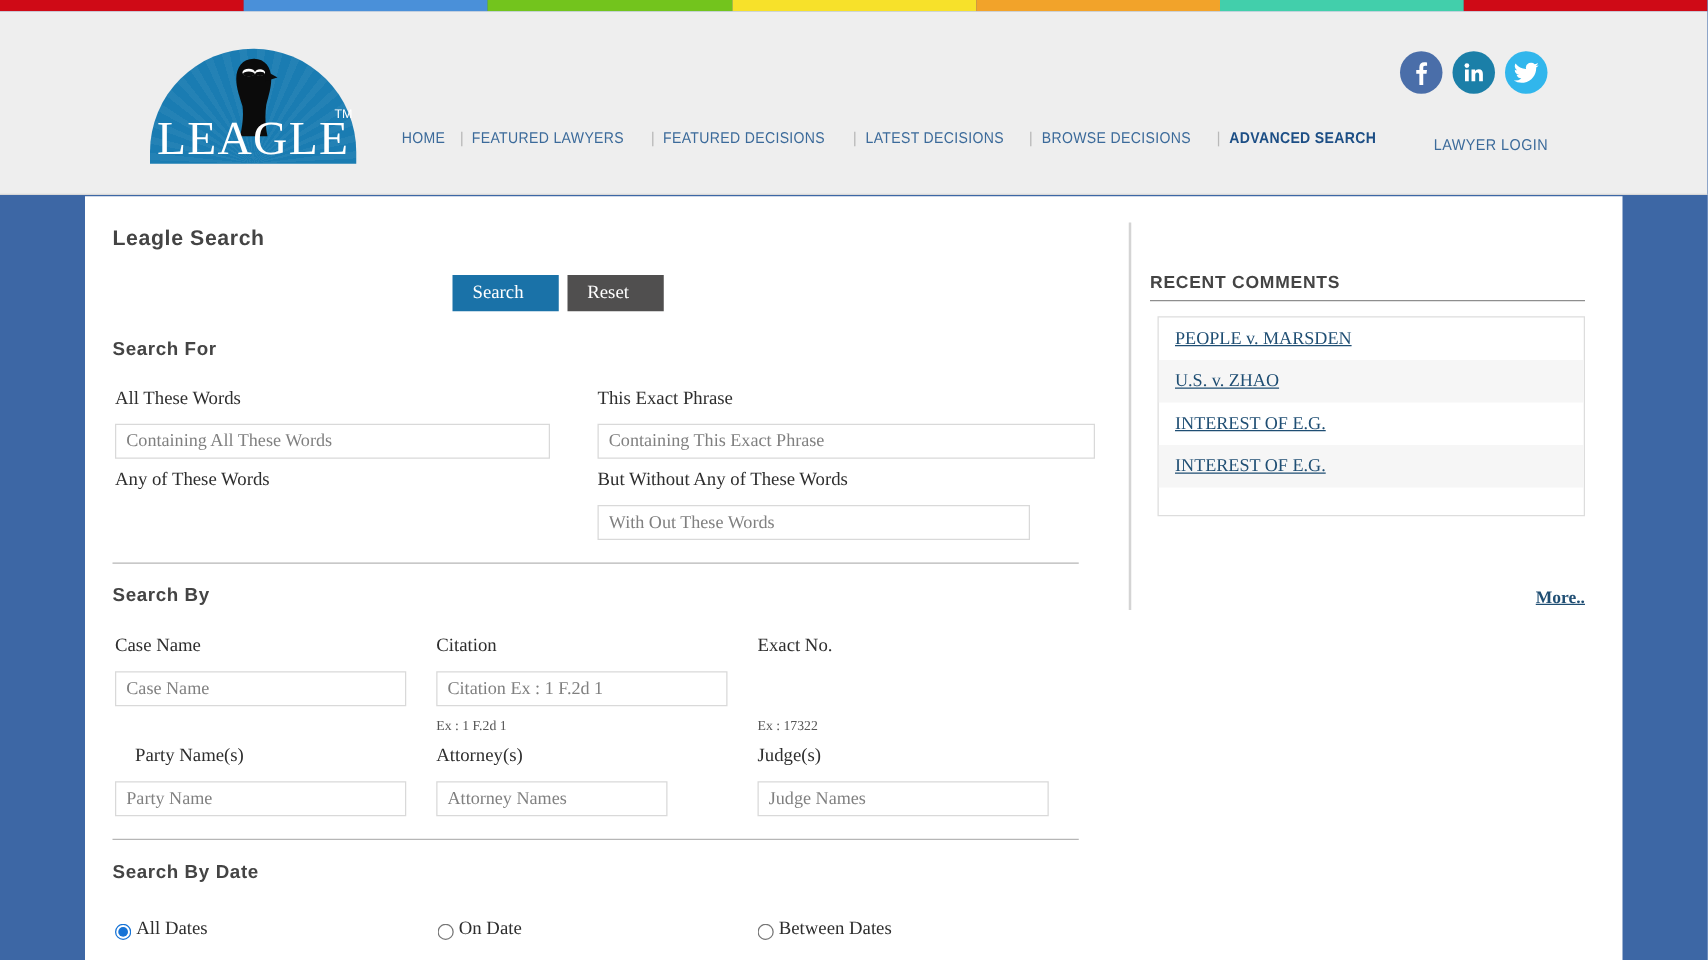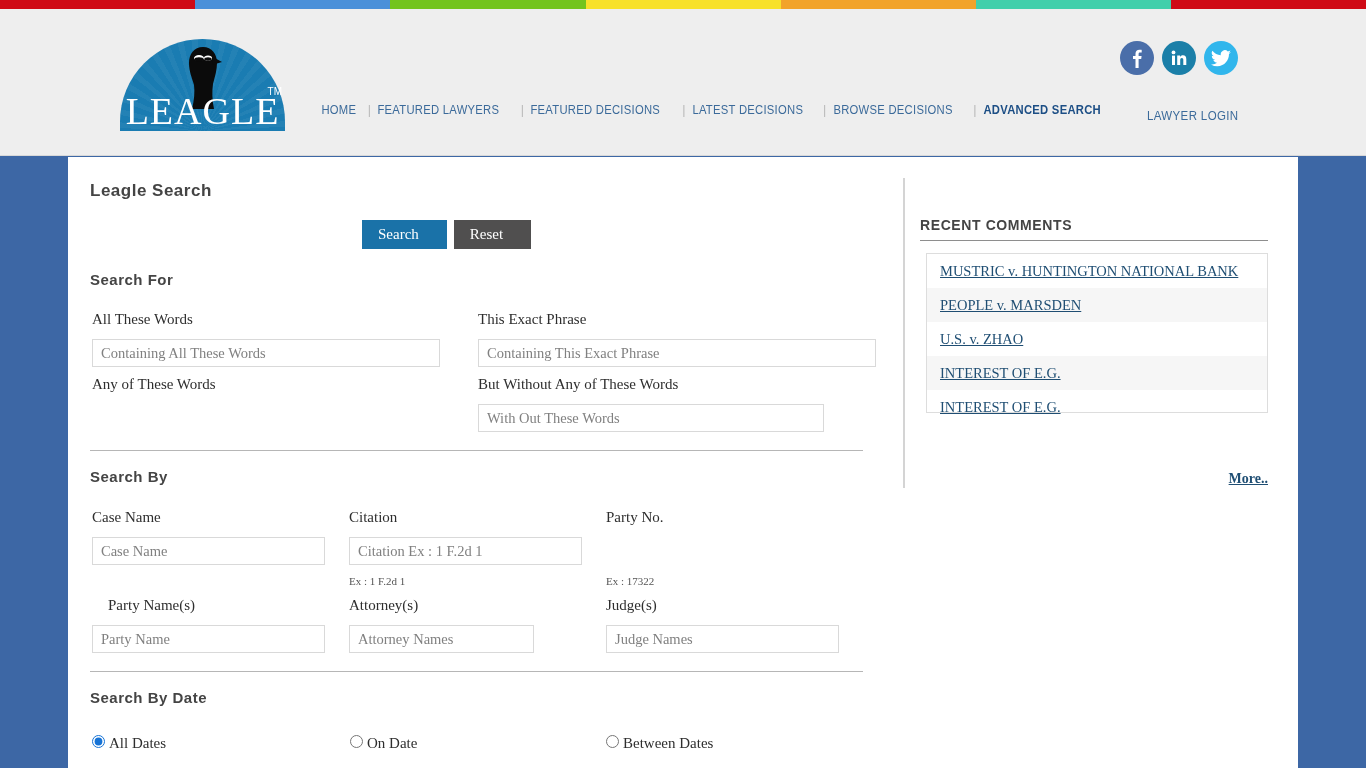--- a/index.html
+++ b/index.html
@@ -167,21 +167,21 @@
     outline: none;
   }
   input.txt::placeholder { color: #808080; opacity: 1; }
 
   .hr {
     position: absolute; left: 22px; width: 773px;
     height: 1px; background: #b6b6b6;
   }
   .radio-item {
     position: absolute;
-    display: flex; align-items: flex-start;
+    display: flex; align-items: flex-end;
     font-family: "Liberation Serif", serif;
     font-size: 15px;
     color: #2e2e2e;
   }
   .radio-item input[type=radio] {
     margin: 0 4px 0 0;
     width: 13px; height: 13px;
     accent-color: #1673d6;
   }
 
@@ -329,21 +329,21 @@
 
   <div class="section-head" style="top:311px">Search  By</div>
 
   <div class="field-label" style="left:24px;top:352px">Case Name</div>
   <input class="txt" style="left: 24px; top: 380px; width: 233px;" placeholder="Case Name">
 
   <div class="field-label" style="left:281px;top:352px">Citation</div>
   <input class="txt" style="left: 281px; top: 380px; width: 233px;" placeholder="Citation Ex : 1 F.2d 1">
   <div class="field-hint" style="left:281px;top:418px">Ex : 1 F.2d 1</div>
 
-  <div class="field-label" style="left:538px;top:352px">Party No.</div>
+  <div class="field-label" style="left:538px;top:352px">Exact No.</div>
   <div class="field-hint" style="left:538px;top:418px">Ex : 17322</div>
 
   <div class="field-label" style="left:40px;top:440px">Party Name(s)</div>
   <input class="txt" style="left: 24px; top: 468px; width: 233px;" placeholder="Party Name">
 
   <div class="field-label" style="left:281px;top:440px">Attorney(s)</div>
   <input class="txt" style="left: 281px; top: 468px; width: 185px;" placeholder="Attorney Names">
 
   <div class="field-label" style="left:538px;top:440px">Judge(s)</div>
   <input class="txt" style="left: 538px; top: 468px; width: 233px;" placeholder="Judge Names">
@@ -367,21 +367,20 @@
     <span>Between Dates</span>
   </label>
 
   <div class="vdivider"></div>
 
   <div class="rc-title">RECENT  COMMENTS</div>
   <div class="rc-underline"></div>
 
   <div class="rc-box">
     <ul class="rc-list">
-      <li><a href="#">MUSTRIC v. HUNTINGTON NATIONAL BANK</a></li>
       <li><a href="#">PEOPLE v. MARSDEN</a></li>
       <li><a href="#">U.S. v. ZHAO</a></li>
       <li><a href="#">INTEREST OF E.G.</a></li>
       <li><a href="#">INTEREST OF E.G.</a></li>
     </ul>
   </div>
 
   <div class="rc-more">
     <a href="#">More..</a>
   </div>

